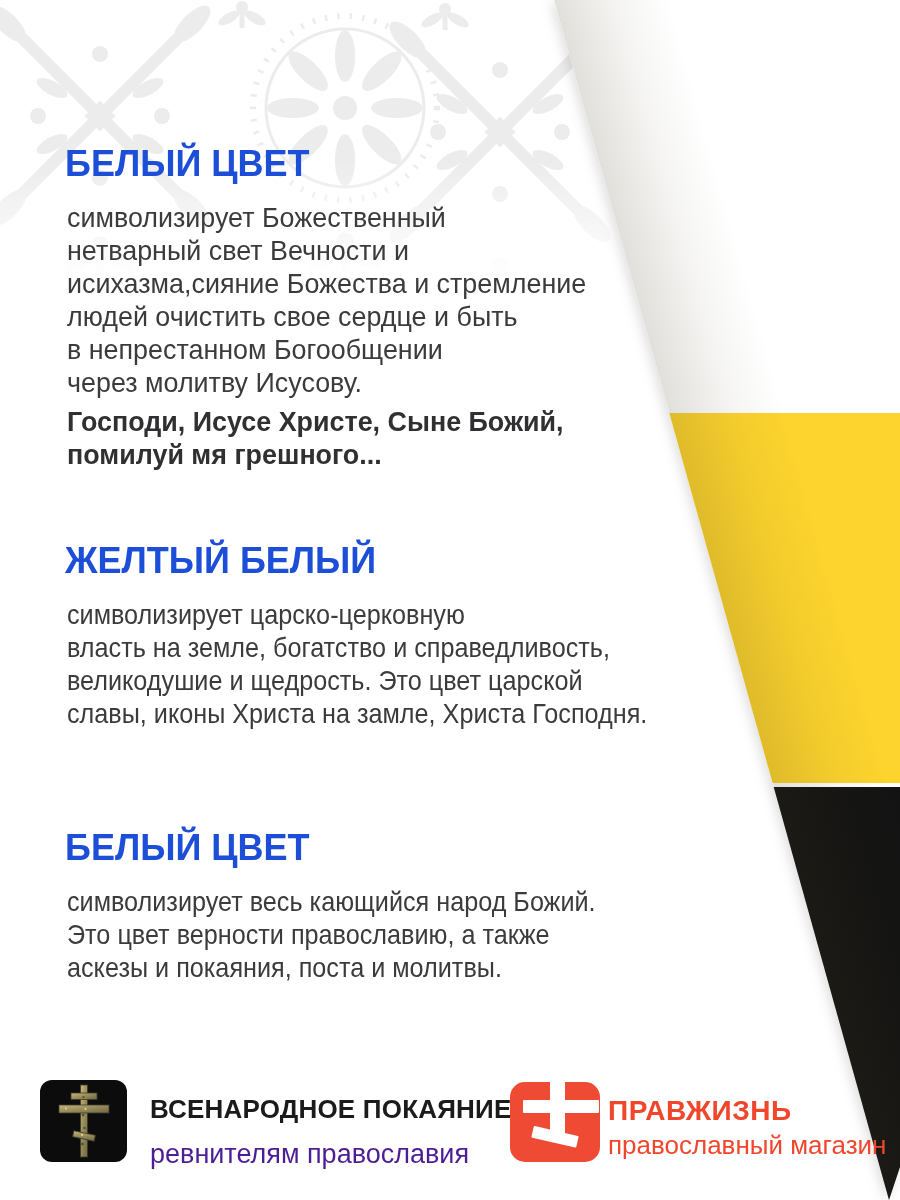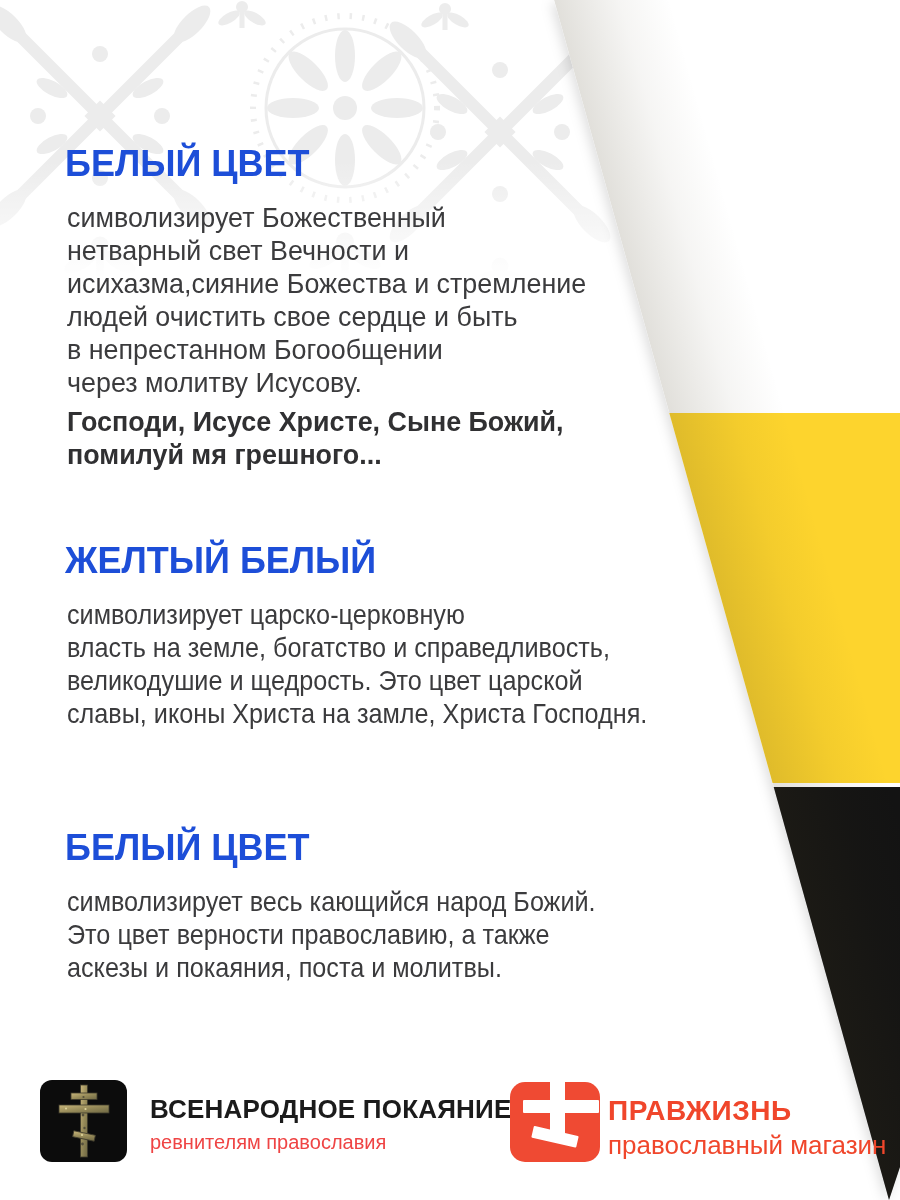--- a/index.html
+++ b/index.html
@@ -47,21 +47,21 @@
   .ln{white-space:nowrap;}
   .ln.bold{font-weight:bold;color:#303032;}
   .ln.bold.first{margin-top:6px;}
   
   .footer{position:absolute;left:0;top:1078px;width:900px;height:95px;z-index:4;padding-left:36px;}
   .brand-box{position:absolute;display:flex;align-items:center;justify-content:center;}
   .box-left{left:40px;top:2px;width:87px;height:82px;background:#0C0C0C;border-radius:12px;}
   .box-right{left:510px;top:4px;width:90px;height:80px;background:#EF4A33;border-radius:15px;overflow:hidden;}
   .text-left{position:absolute;left:150px;top:18px;}
   .bt-title{font-size:26px;line-height:1.05;font-weight:bold;color:#1B1B1B;letter-spacing:.2px;}
-  .bt-sub{font-size:20px;line-height:1.0;color:#ef4444;margin-top:9px;}
+  .bt-sub{font-size:27px;line-height:1.0;color:#4c1d95;margin-top:18px;}
   .text-right{position:absolute;left:608px;top:19px;}
   .pz-title{font-size:28px;line-height:1.0;font-weight:bold;color:#F0462B;letter-spacing:.5px;}
   .pz-sub{font-size:26px;line-height:1.0;color:#F0462B;margin-top:7px;}
 </style>
 </head>
 <body>
 
 <div class="poster">
 
   <svg class="ornament" width="900" height="300" viewBox="0 0 900 300">

